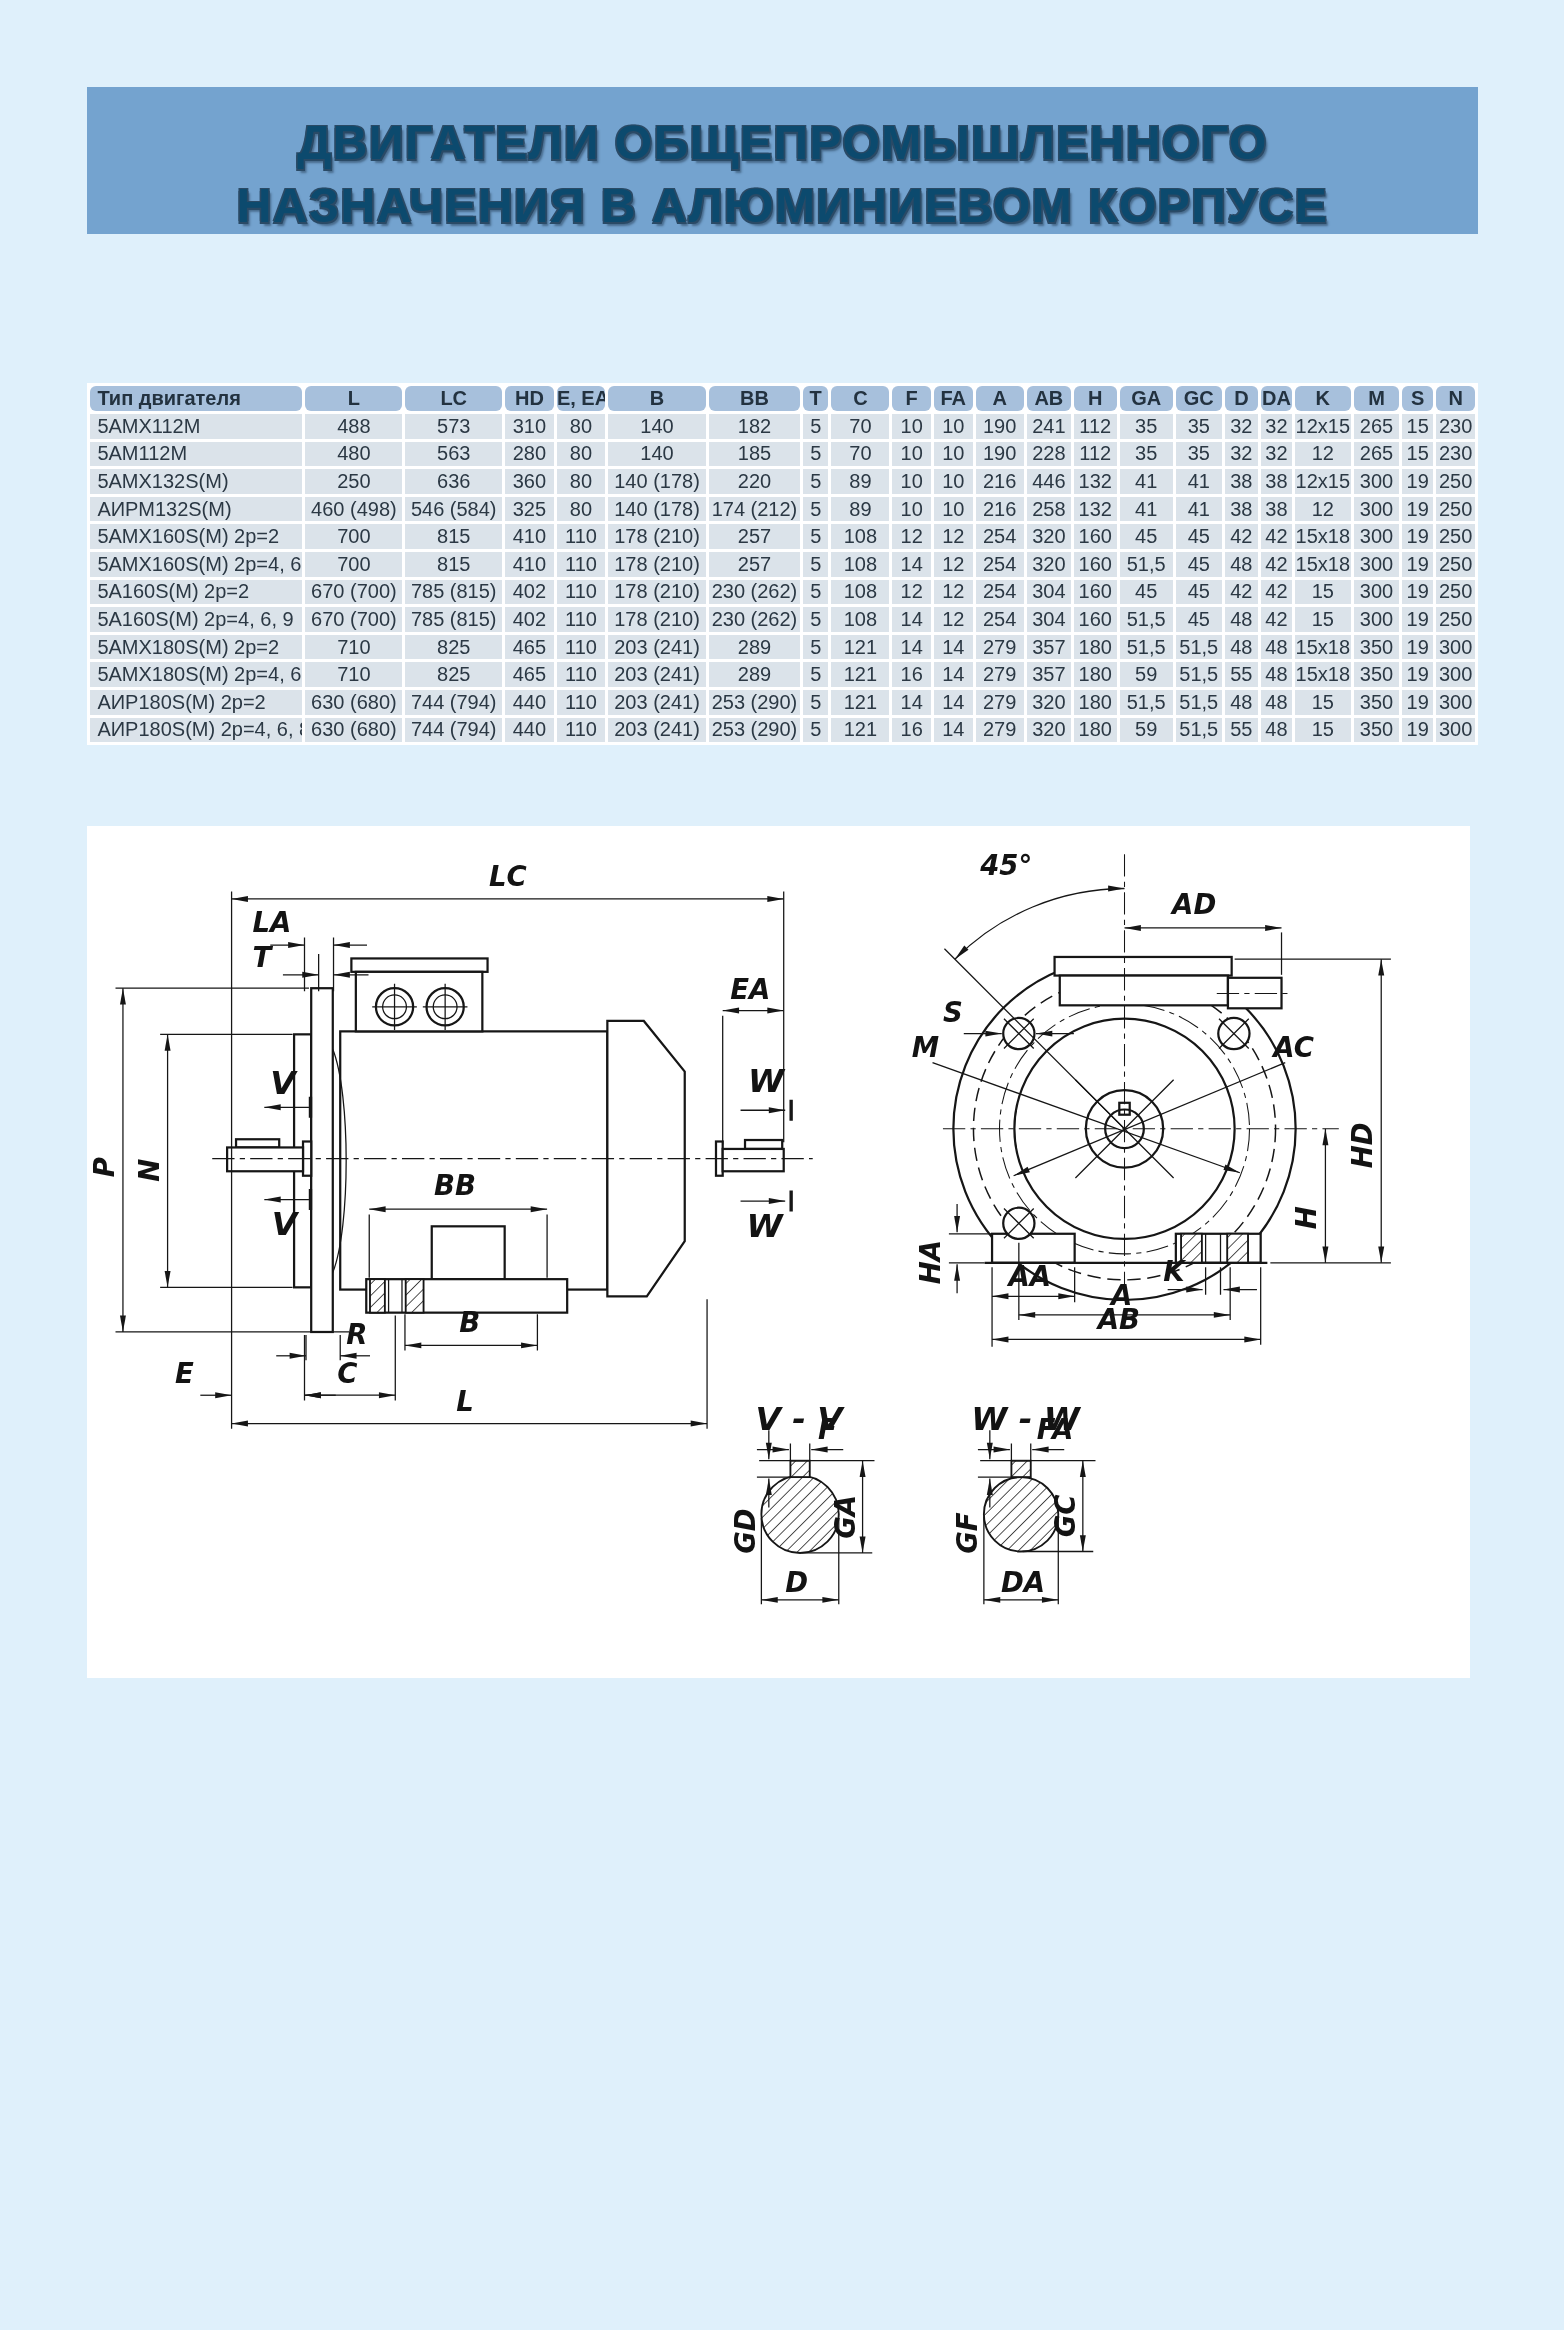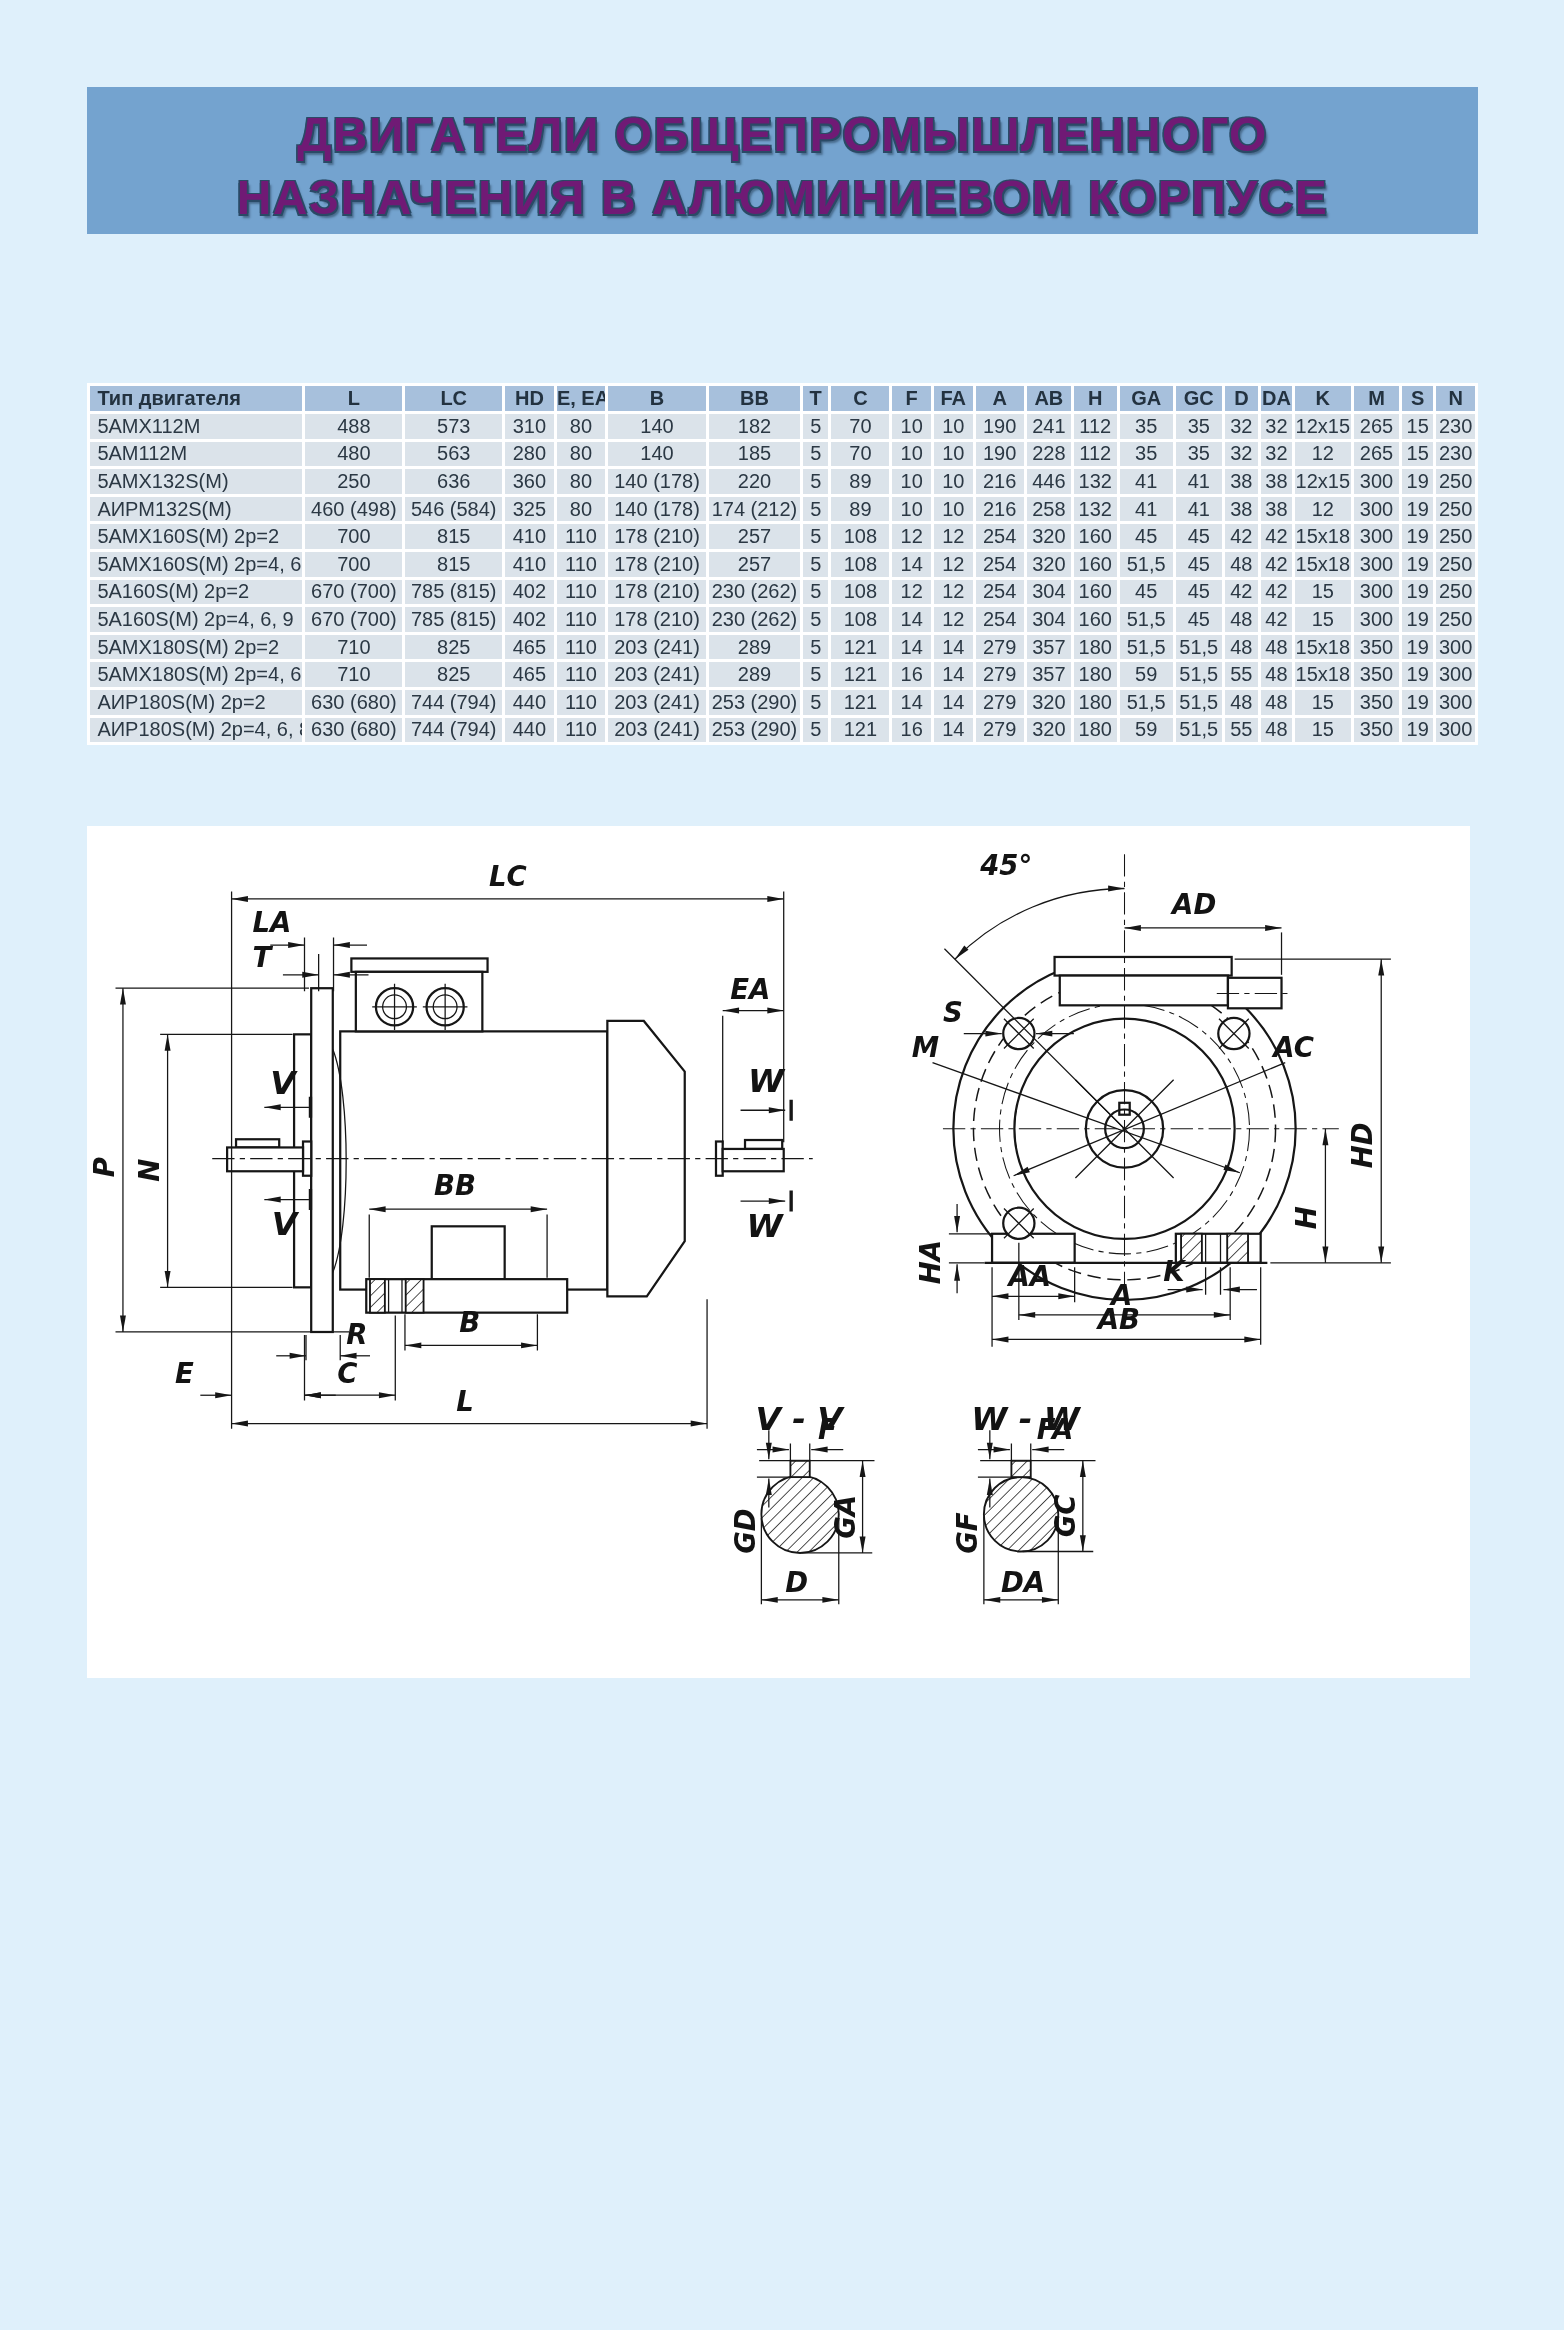--- a/index.html
+++ b/index.html
@@ -1,32 +1,32 @@
 <!DOCTYPE html>
 <html style="font-size:12px"><head>
 <meta charset="utf-8">
 <style>
   html,body{margin:0;padding:0;background:#dff0fb;}
   .page{position:relative;width:1565px;height:2330px;background:#dff0fb;overflow:hidden;
         font-family:"Liberation Sans",sans-serif;}
   
   .banner{position:absolute;left:87px;top:87px;width:1391px;height:147px;background:#74a3cf;
-          color:#701a75;text-align:center;box-sizing:border-box;padding-top:16px;}
+          color:#0c4a6e;text-align:center;box-sizing:border-box;padding-top:24px;}
   .banner .tl{font-weight:bold;font-size:48px;line-height:63px;letter-spacing:1.5px;
           text-shadow:1.5px 1.5px 0 #2a4a66,-1.5px 1.5px 0 #2a4a66,1.5px -1.5px 0 #2a4a66,
                       -1.5px -1.5px 0 #2a4a66,3px 3.7px 2.2px rgba(20,40,60,.45);}
   
   .subtitle{position:absolute;left:87px;top:279px;width:1391px;height:63px;background:#74a3cf;
           color:#24333f;font-weight:bold;font-size:25px;line-height:63px;padding-left:28px;
           box-sizing:border-box;white-space:nowrap;}
   
   table.dims{position:absolute;left:87px;top:383px;width:1391px;border-collapse:separate;
           border-spacing:3px;table-layout:fixed;background:#ffffff;}
   table.dims th{background:#a7c0dc;color:#233240;font-size:20px;font-weight:bold;height:25px;
-          text-align:center;padding:0;white-space:nowrap;overflow:hidden;}
+          text-align:center;padding:0;white-space:nowrap;overflow:hidden;border-radius:6px;}
   table.dims td{background:#dbe3ea;color:#2b3844;font-size:20px;height:24.6px;text-align:center;
           padding:0;white-space:nowrap;overflow:hidden;}
   table.dims th.name,table.dims td.name{text-align:left;padding-left:7.4px;}
   
   .panel{position:absolute;left:87px;top:826px;width:1383px;height:852px;background:#fff;}
   .ol{fill:#fff;stroke:#161616;stroke-width:3;}
   .ln{fill:none;stroke:#161616;stroke-width:3;}
   .th1{fill:none;stroke:#161616;stroke-width:1.7;}
   .cl{fill:none;stroke:#161616;stroke-width:1.4;stroke-dasharray:30 7 7 7;}
   .dsh{fill:none;stroke:#161616;stroke-width:2;stroke-dasharray:18 9;}

